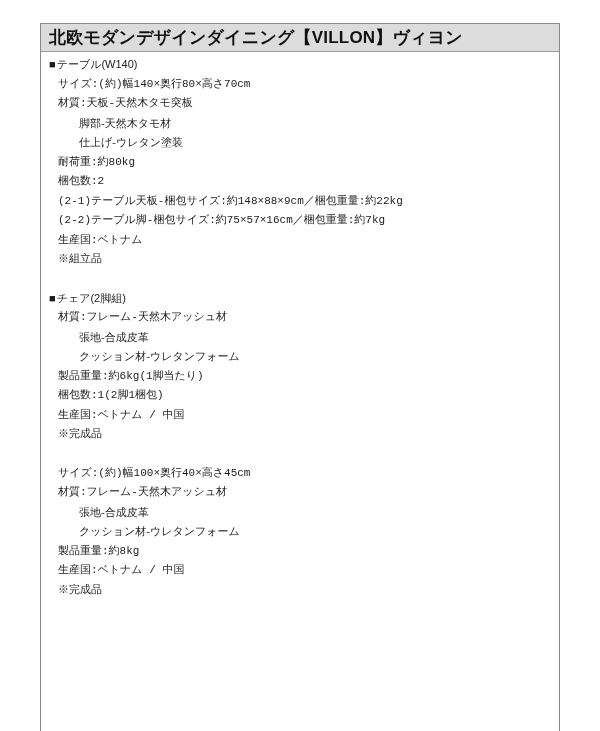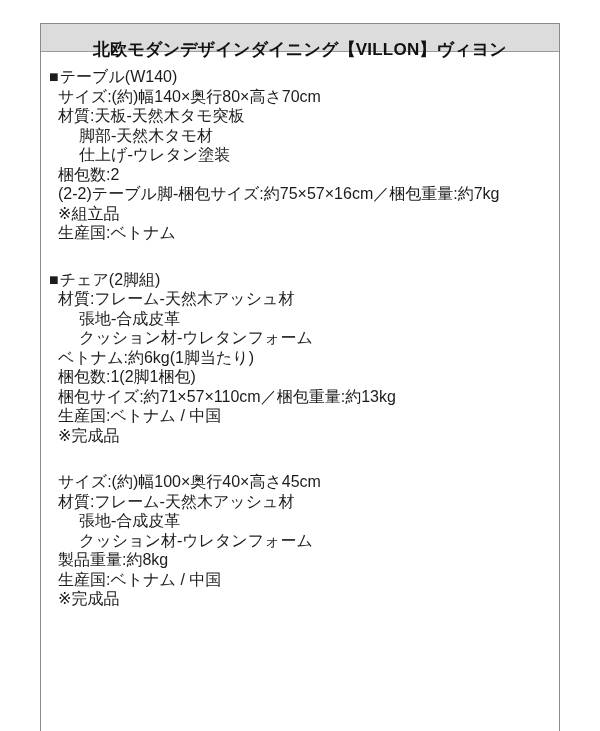--- a/index.html
+++ b/index.html
@@ -21,62 +21,63 @@
     position:absolute;left:40px;top:23px;width:520px;height:708px;
     background:#ffffff;
     border:1px solid var(--card-border);
     border-bottom:none;
     overflow:hidden;
   }
   .title-bar{
     height:28px;line-height:28px;
     background:var(--title-bar-bg);
     border-bottom:1px solid var(--title-bar-border);
-    padding:12px 8px;
+    padding:0 8px;
     font-size:17px;font-weight:bold;color:var(--title-text);
-    white-space:nowrap;letter-spacing:0.2px;text-align:center;
+    white-space:nowrap;letter-spacing:0.2px;
   }
   .content{
-    padding:15px 10px 0 8px;
-    font-size:16px;line-height:19.5px;color:var(--text);
+    padding:3px 10px 0 8px;
+    font-size:11px;line-height:19.5px;color:var(--text);
   }
-  .section + .section{margin-top:27px;}
+  .section + .section{margin-top:19px;}
   .line{white-space:nowrap;}
   .line.heading{padding-left:0;}
-  .line.i1{padding-left:9px;}
+  .line.i1{padding-left:9px;font-family:Liberation Mono, monospace;}
   .line.i2{padding-left:30px;font-family:Liberation Serif, serif;}
   .bullet{margin-right:1px;}
 </style>
 </head>
 <body>
 
 <div class="card">
   <div class="title-bar">
     <span>北欧モダンデザインダイニング【VILLON】ヴィヨン</span>
   </div>
   <div class="content" id="sections-root">
       <div class="section">
         <div class="line heading"><span class="bullet">■</span><span>テーブル(W140)</span></div>
         <div class="line i1">サイズ:(約)幅140×奥行80×高さ70cm</div>
         <div class="line i1">材質:天板-天然木タモ突板</div>
         <div class="line i2">脚部-天然木タモ材</div>
         <div class="line i2">仕上げ-ウレタン塗装</div>
+        <div class="line i1">耐荷重:約80kg</div>
         <div class="line i1">梱包数:2</div>
+        <div class="line i1">(2-1)テーブル天板-梱包サイズ:約148×88×9cm／梱包重量:約22kg</div>
         <div class="line i1">(2-2)テーブル脚-梱包サイズ:約75×57×16cm／梱包重量:約7kg</div>
+        <div class="line i1">生産国:ベトナム</div>
         <div class="line i1">※組立品</div>
-        <div class="line i1">生産国:ベトナム</div>
       </div>
       <div class="section">
         <div class="line heading"><span class="bullet">■</span><span>チェア(2脚組)</span></div>
         <div class="line i1">材質:フレーム-天然木アッシュ材</div>
         <div class="line i2">張地-合成皮革</div>
         <div class="line i2">クッション材-ウレタンフォーム</div>
-        <div class="line i1">ベトナム:約6kg(1脚当たり)</div>
+        <div class="line i1">製品重量:約6kg(1脚当たり)</div>
         <div class="line i1">梱包数:1(2脚1梱包)</div>
-        <div class="line i1">梱包サイズ:約71×57×110cm／梱包重量:約13kg</div>
         <div class="line i1">生産国:ベトナム / 中国</div>
         <div class="line i1">※完成品</div>
       </div>
       <div class="section">
         <div class="line i1">サイズ:(約)幅100×奥行40×高さ45cm</div>
         <div class="line i1">材質:フレーム-天然木アッシュ材</div>
         <div class="line i2">張地-合成皮革</div>
         <div class="line i2">クッション材-ウレタンフォーム</div>
         <div class="line i1">製品重量:約8kg</div>
         <div class="line i1">生産国:ベトナム / 中国</div>

